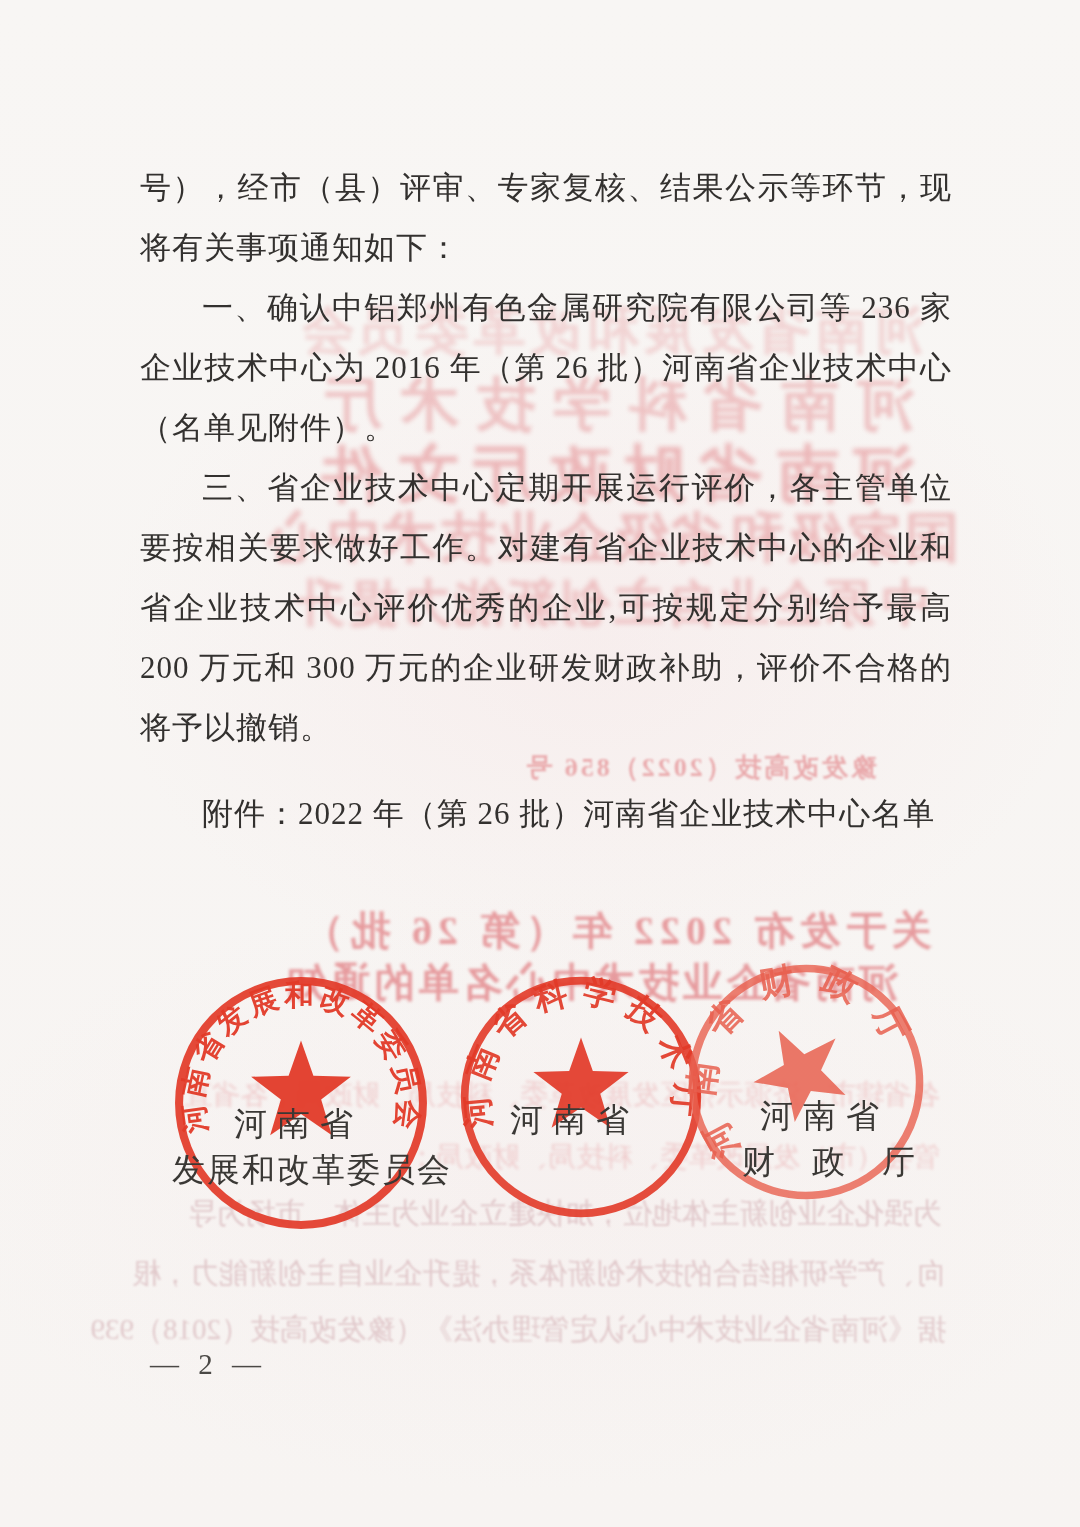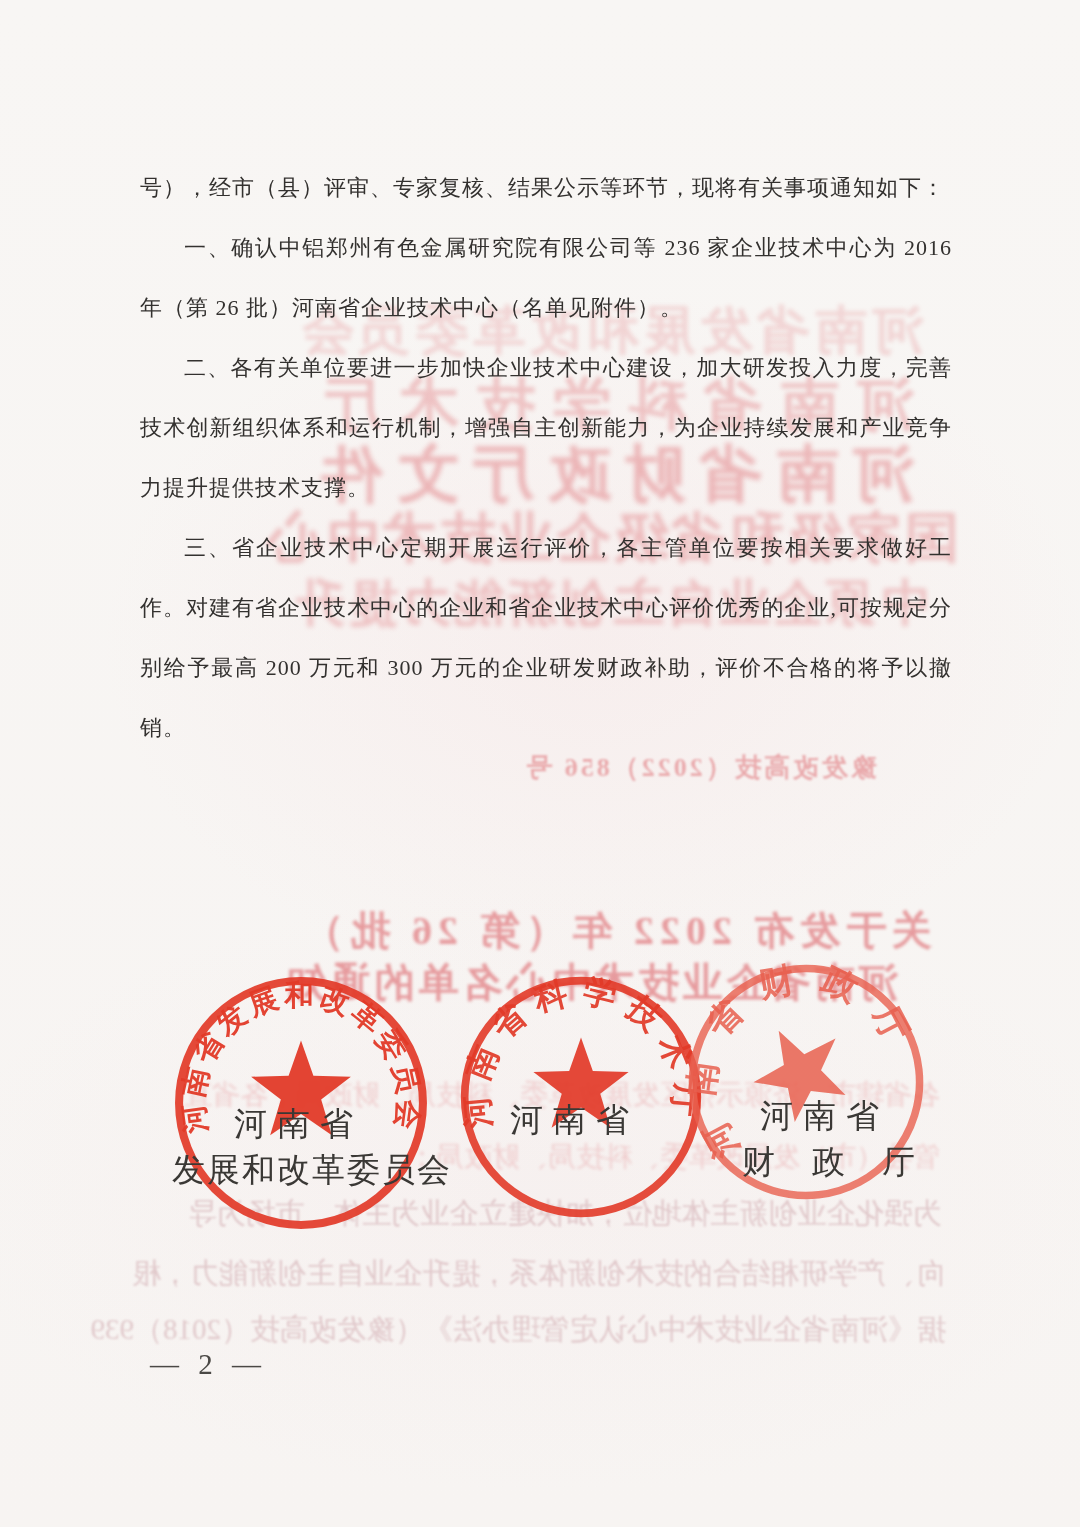--- a/index.html
+++ b/index.html
@@ -11,21 +11,21 @@
       radial-gradient(ellipse 700px 500px at 55% 42%, rgba(246,224,226,.35), rgba(246,224,226,0) 70%),
       radial-gradient(ellipse 800px 400px at 50% 78%, rgba(244,228,230,.25), rgba(244,228,230,0) 75%),
       linear-gradient(#f8f6f4,#f7f4f2);
     overflow:hidden;
     font-family:"Liberation Serif","DejaVu Serif",serif;
   }
 
   
   .bodytext{
     position:absolute;left:140px;top:158px;width:812px;
-    font-size:22px;line-height:60px;color:#33312f;
+    font-size:31px;line-height:60px;color:#33312f;
     letter-spacing:1px;
   }
   .bodytext p{margin:0;text-align:justify;}
   .bodytext p.indent{text-indent:2em;}
   .bodytext p.attachment{margin-top:26px;}
 
   
   .bleed{
     position:absolute;inset:0;
     transform:scaleX(-1);
@@ -76,22 +76,22 @@
     <div class="row b-small" style="left:140px;top:1076px;width:800px;font-size:28px;opacity:.22;filter:blur(1.8px);font-weight:normal;">各省辖市、济源示范区发展改革委、科技局、财政局，各省直</div>
     <div class="row b-small" style="left:140px;top:1138px;width:800px;font-size:28px;opacity:.22;filter:blur(1.8px);font-weight:normal;">管县（市）发展改革委、科技局、财政局：</div>
     <div class="row b-small" style="left:138px;top:1194px;width:805px;font-size:29px;opacity:.40;font-weight:normal;color:#c08a92;">为强化企业创新主体地位，加快建立企业为主体、市场为导</div>
     <div class="row b-small" style="left:136px;top:1254px;width:808px;font-size:29px;opacity:.40;font-weight:normal;color:#c08a92;">向、产学研相结合的技术创新体系，提升企业自主创新能力，根</div>
     <div class="row b-small" style="left:134px;top:1310px;width:810px;font-size:29px;opacity:.40;font-weight:normal;color:#c08a92;">据《河南省企业技术中心认定管理办法》（豫发改高技（2018）939</div>
   </div>
 
   <div class="bodytext">
     <p>号），经市（县）评审、专家复核、结果公示等环节，现将有关事项通知如下：</p>
     <p class="indent">一、确认中铝郑州有色金属研究院有限公司等 236 家企业技术中心为 2016 年（第 26 批）河南省企业技术中心（名单见附件）。</p>
-    <p class="indent">二、各有关单位要进一步加快企业技术中心建设，加大研发投入力度，完善技术创新组织体系和运行机制，增强自主创新能力，为企业持续发展和产业竞争力提升提供技术支撑。</p>
     <p class="indent">三、省企业技术中心定期开展运行评价，各主管单位要按相关要求做好工作。对建有省企业技术中心的企业和省企业技术中心评价优秀的企业,可按规定分别给予最高 200 万元和 300 万元的企业研发财政补助，评价不合格的将予以撤销。</p>
+    <p class="indent attachment">附件：2022 年（第 26 批）河南省企业技术中心名单</p>
   </div>
 
   <div class="seal" style="left:170px;top:972px;">
     <svg width="262" height="262" viewBox="0 0 260 260">
       <circle cx="130" cy="130" r="121" fill="none" stroke="#e23a28" stroke-width="8" opacity=".92"></circle>
       <polygon points="130,68 142.3,103 179.5,103.9 150,126.5 160.6,162.1 130,141 99.4,162.1 110,126.5 80.5,103.9 117.7,103" fill="#e23a28" opacity=".95"></polygon>
       <path id="arc1" d="M 39 163 A 97 97 0 1 1 221 163" fill="none"></path>
       <text fill="#e23a28" font-size="29" font-weight="bold" letter-spacing="4" opacity=".95">
         <textPath href="#arc1" startOffset="50%" text-anchor="middle">河南省发展和改革委员会</textPath>
       </text>

